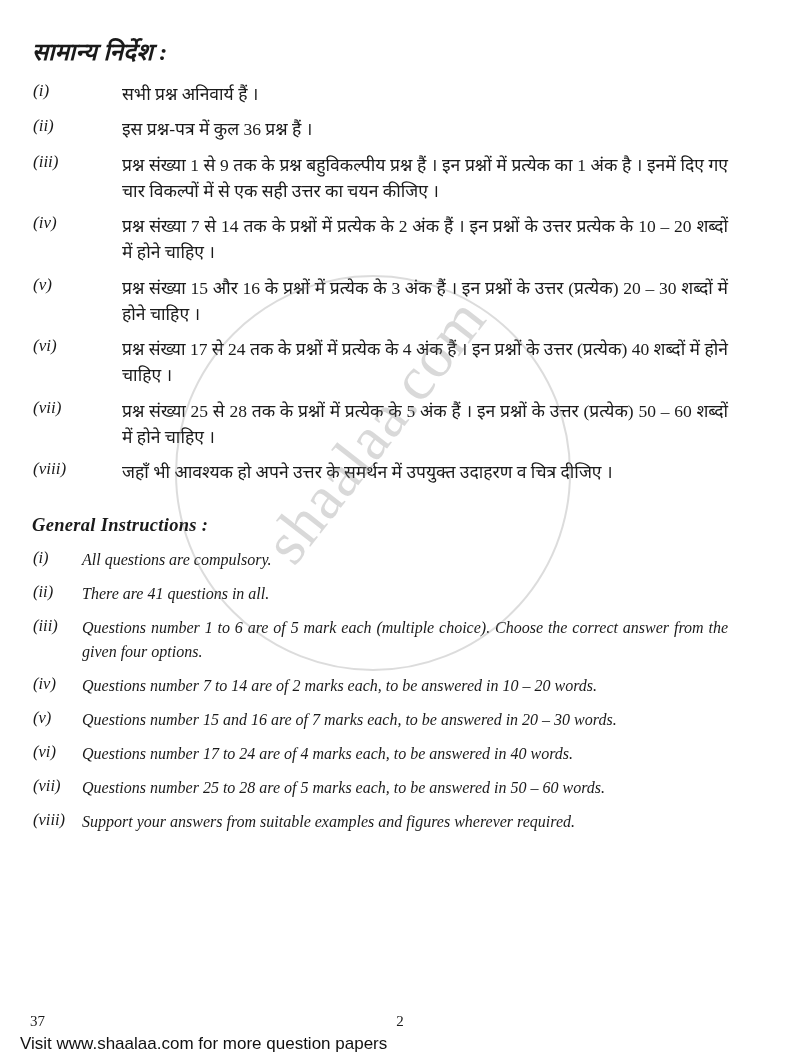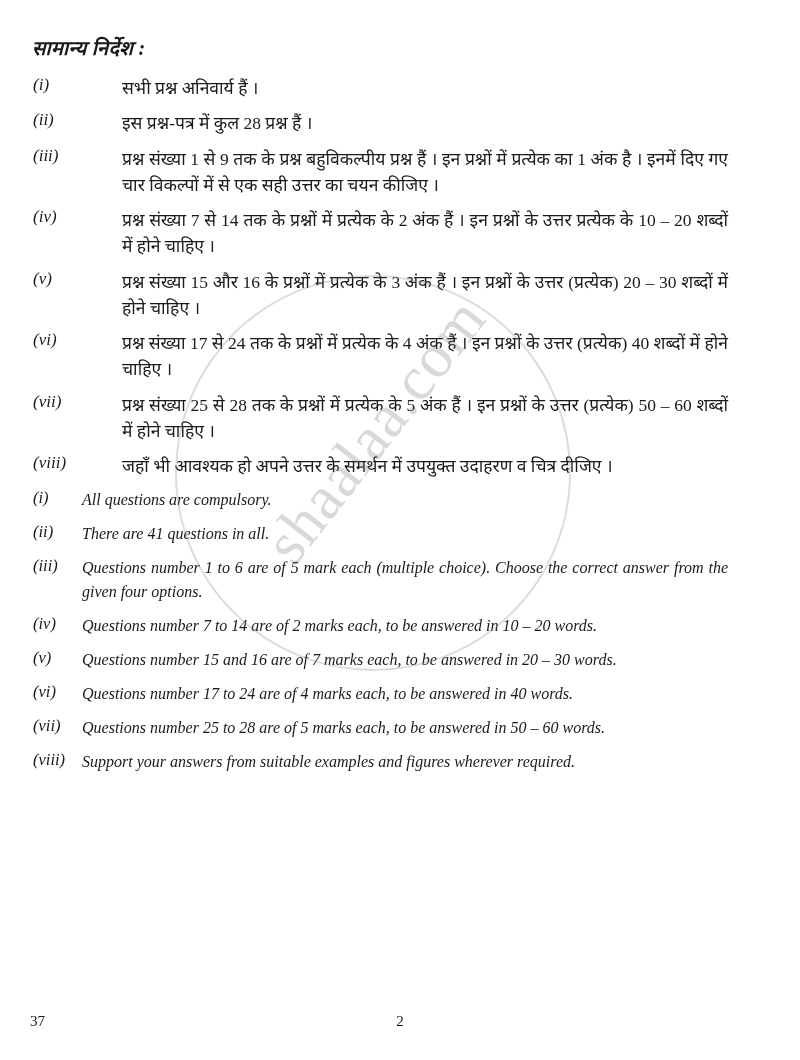--- a/index.html
+++ b/index.html
@@ -58,21 +58,21 @@
     letter-spacing: 1px;
     white-space: nowrap;
   }
 
   .content {
     position: relative;
     z-index: 2;
   }
 
   h1.section-title {
-    font-size: 20px;
+    font-size: 24px;
     font-style: italic;
     font-weight: bold;
     margin: 0 0 14px 2px;
     letter-spacing: 0.3px;
   }
   h1.section-title.eng {
     margin-top: 30px;
     margin-bottom: 12px;
     font-size: 18.5px;
   }
@@ -164,21 +164,21 @@
 
     <h1 class="section-title">सामान्य निर्देश :</h1>
 
     <div class="hindi">
       <div class="item">
         <div class="marker">(i)</div>
         <div class="body">सभी प्रश्न अनिवार्य हैं ।</div>
       </div>
       <div class="item">
         <div class="marker">(ii)</div>
-        <div class="body">इस प्रश्न-पत्र में कुल 28 प्रश्न हैं ।</div>
+        <div class="body">इस प्रश्न-पत्र में कुल 36 प्रश्न हैं ।</div>
       </div>
       <div class="item">
         <div class="marker">(iii)</div>
         <div class="body">प्रश्न संख्या 1 से 9 तक के प्रश्न बहुविकल्पीय प्रश्न हैं । इन प्रश्नों में प्रत्येक का 1 अंक है । इनमें दिए गए चार विकल्पों में से एक सही उत्तर का चयन कीजिए ।</div>
       </div>
       <div class="item">
         <div class="marker">(iv)</div>
         <div class="body">प्रश्न संख्या 7 से 14 तक के प्रश्नों में प्रत्येक के 2 अंक हैं । इन प्रश्नों के उत्तर प्रत्येक के 10 – 20 शब्दों में होने चाहिए ।</div>
       </div>
       <div class="item">
@@ -192,20 +192,21 @@
       <div class="item">
         <div class="marker">(vii)</div>
         <div class="body">प्रश्न संख्या 25 से 28 तक के प्रश्नों में प्रत्येक के 5 अंक हैं । इन प्रश्नों के उत्तर (प्रत्येक) 50 – 60 शब्दों में होने चाहिए ।</div>
       </div>
       <div class="item">
         <div class="marker">(viii)</div>
         <div class="body">जहाँ भी आवश्यक हो अपने उत्तर के समर्थन में उपयुक्त उदाहरण व चित्र दीजिए ।</div>
       </div>
     </div>
 
+    <h1 class="section-title eng">General Instructions :</h1>
 
     <div class="eng-list">
       <div class="item">
         <div class="marker">(i)</div>
         <div class="body">All questions are compulsory.</div>
       </div>
       <div class="item">
         <div class="marker">(ii)</div>
         <div class="body">There are 41 questions in all.</div>
       </div>
@@ -233,15 +234,16 @@
         <div class="marker">(viii)</div>
         <div class="body">Support your answers from suitable examples and figures wherever required.</div>
       </div>
     </div>
 
   </div>
 
   <div class="footer">
     <div class="page-num-left">37</div>
     <div class="page-num-center">2</div>
+    <div class="visit-bar">Visit www.shaalaa.com for more question papers</div>
   </div>
 
 </div>
 
 </body></html>

